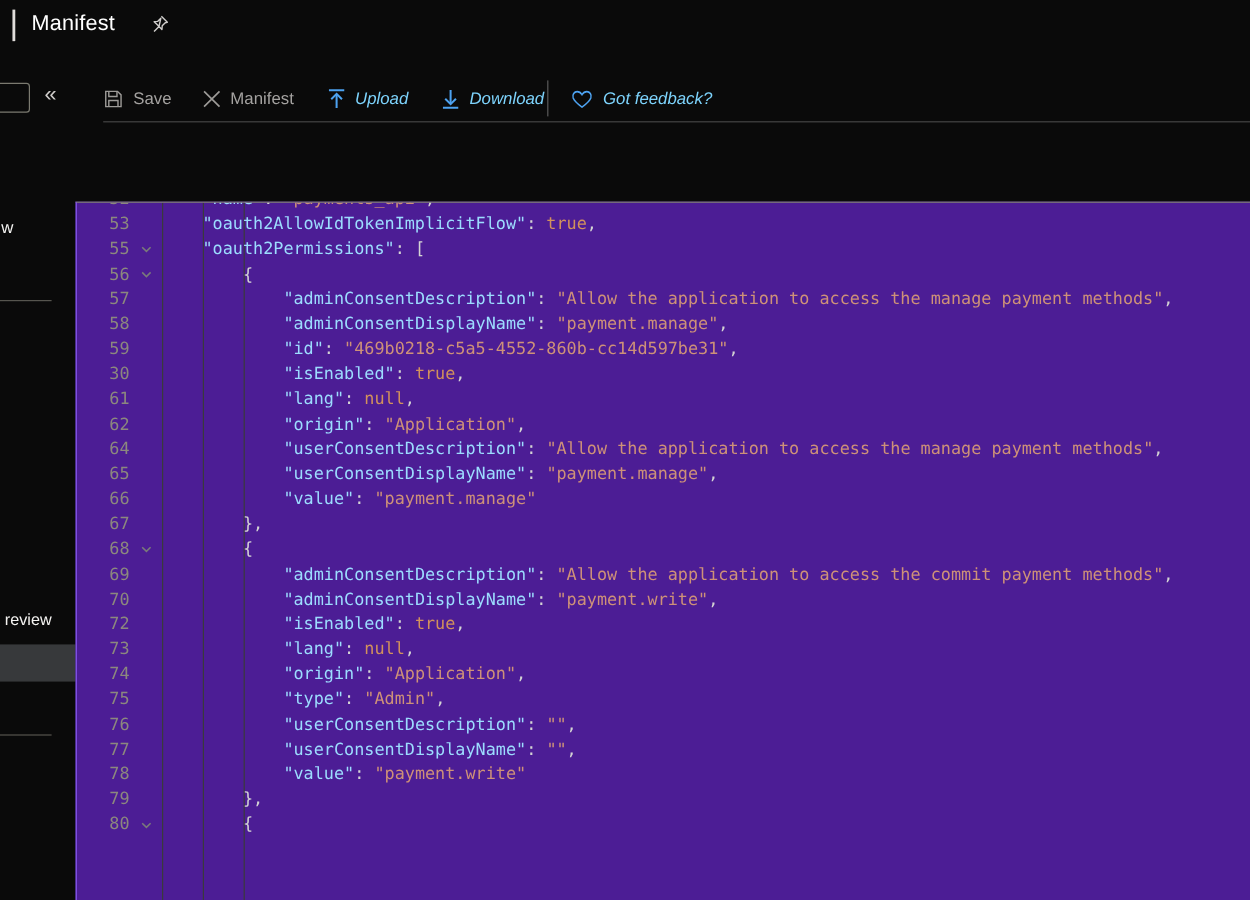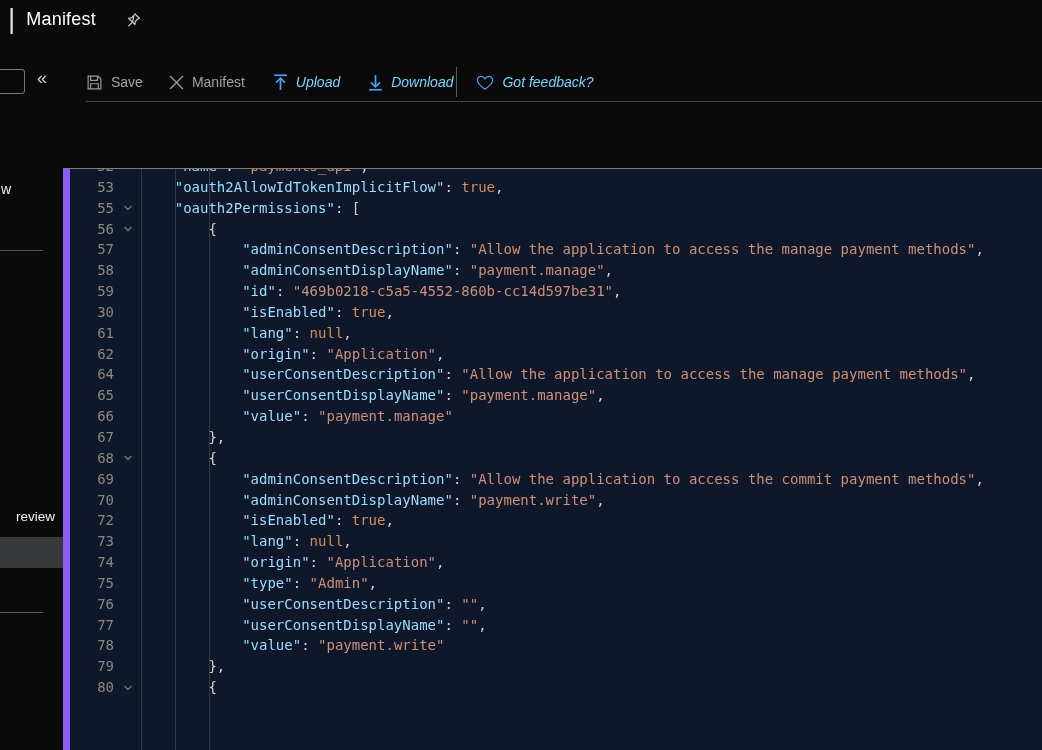--- a/index.html
+++ b/index.html
@@ -22,28 +22,28 @@
   .tb-divider { width:1px; height:30px; background:#5A5A5A; margin:0 19px 0 3px; }
   
   .toolbar-border { position:absolute; left:86px; right:0; top:101px; height:1px; background:#454545; }
   
   .banner { position:absolute; left:90px; top:125px; right:0; height:20px; white-space:nowrap; overflow:hidden; font-size:13.5px; color:#F1F0EE; }
   .banner a { color:#479EF5; text-decoration:none; cursor:pointer; }
   
   .nav-search { position:absolute; left:-18px; top:69px; width:43px; height:25px; border:1px solid #7B7A70; border-radius:3px; background:transparent; }
   .nav-collapse { position:absolute; left:37px; top:68px; font-size:18px; color:#CFCDCB; cursor:pointer; }
   .nav-frag-top { position:absolute; left:1px; top:181px; font-size:14px; font-weight:500; color:#F5F4F2; }
-  .nav-frag-bottom { position:absolute; left:16px; top:509px; font-size:13.5px; color:#F5F4F2; }
+  .nav-frag-bottom { position:absolute; left:4px; top:509px; font-size:13.5px; color:#F5F4F2; }
   .nav-divider { position:absolute; left:0; width:43px; height:1px; background:#56554F; }
   .nav-divider.d1 { top:250px; } .nav-divider.d2 { top:612px; }
   .nav-selected { position:absolute; left:0; top:537px; width:63px; height:31px; background:#37393B; cursor:pointer; }
   
   .editor {
     position:absolute; left:63px; top:168px; width:979px; height:582px;
-    background:#0f172a; border-top:1px solid #7E7D76; border-left:7px solid #8b5cf6;
+    background:#4c1d95; border-top:1px solid #7E7D76; border-left:1px solid #8b5cf6;
     overflow:hidden;
   }
   .indent-guide { position:absolute; top:0; bottom:0; width:1px; background:#3A3A3C; }
   .ig0 { left:71px; } .ig1 { left:105px; } .ig2 { left:139px; }
   .code-scroll { position:relative; margin-top:-13px; }
   .code-line { display:flex; height:20.85px; line-height:20.85px; white-space:pre; cursor:text; }
   .ln { width:44px; text-align:right; color:#8C887E; font-family:"DejaVu Sans Mono", monospace; font-size:14px; flex:none; user-select:none; }
   .fold { width:27px; flex:none; display:flex; align-items:center; justify-content:center; cursor:pointer; }
   .code-text { font-family:"DejaVu Sans Mono", monospace; font-size:14px; line-height:20.85px; white-space:pre; margin:0; }
   .tk-k { color:#9CDCFE; } .tk-s { color:#CE9178; } .tk-c { color:#D2915C; } .tk-p { color:#D4D4D4; }

